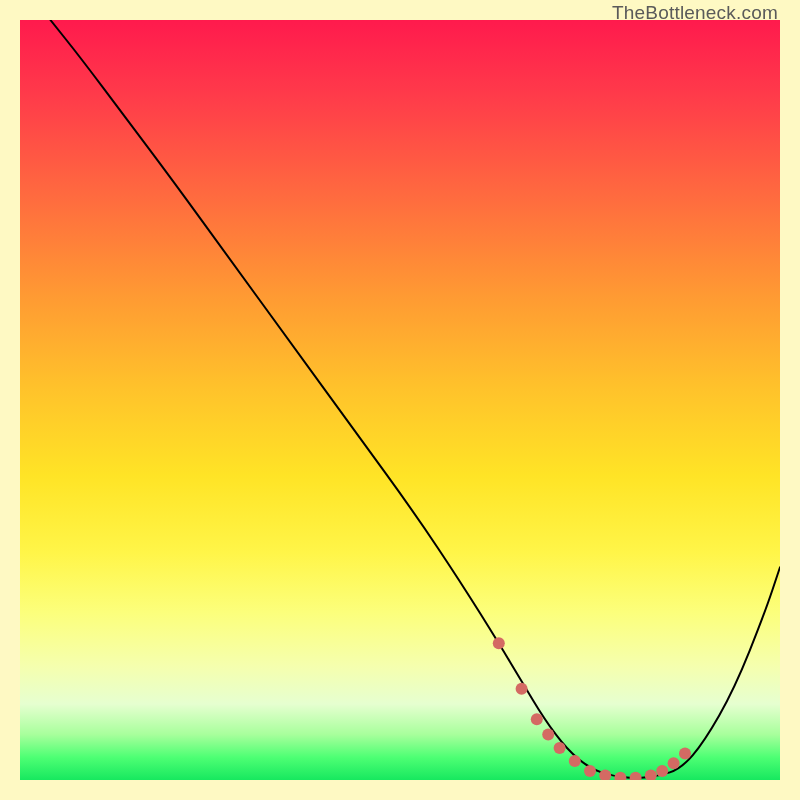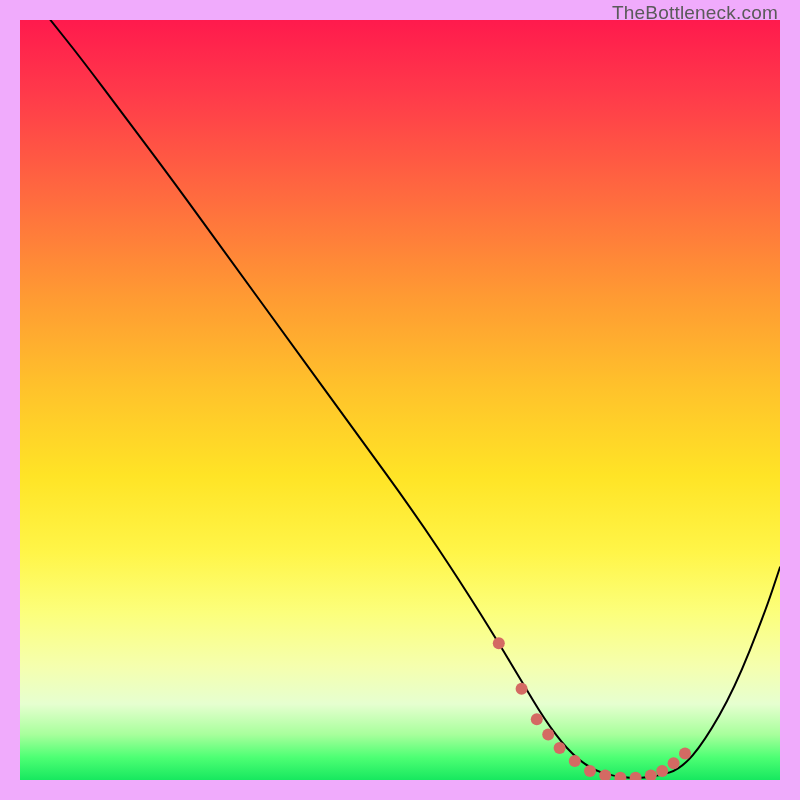--- a/index.html
+++ b/index.html
@@ -7,21 +7,21 @@
     padding: 0;
     width: 800px;
     height: 800px;
     background: #000;
     overflow: hidden;
     font-family: Arial, Helvetica, sans-serif;
   }
   .frame {
     position: absolute;
     inset: 0;
-    background: #f0abfc;
+    background: #fef9c3;
   }
   .plot {
     position: absolute;
     left: 20px;
     top: 20px;
     width: 760px;
     height: 760px;
     overflow: hidden;
     background: linear-gradient(to bottom,
       #ff1a4d 0%,

